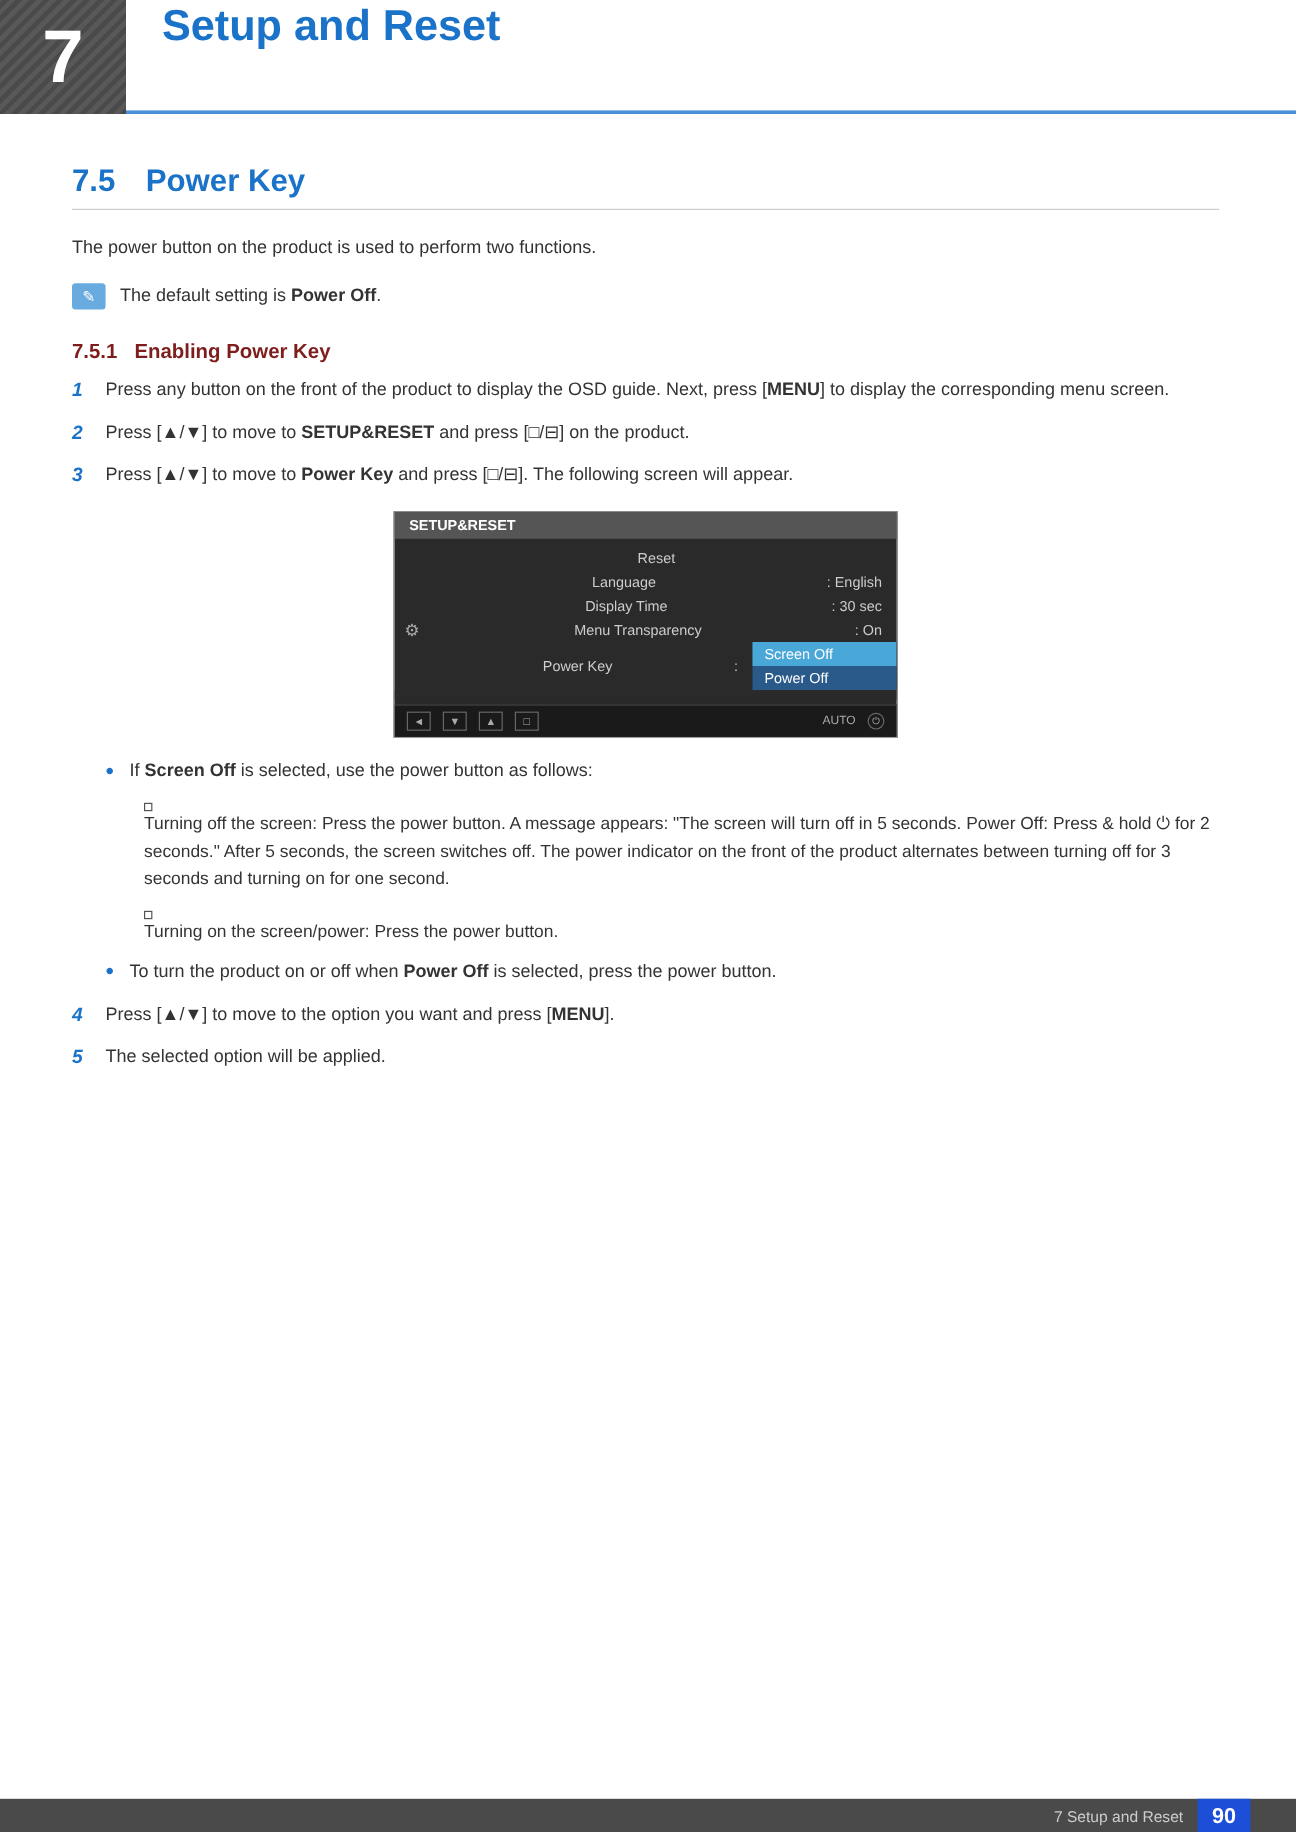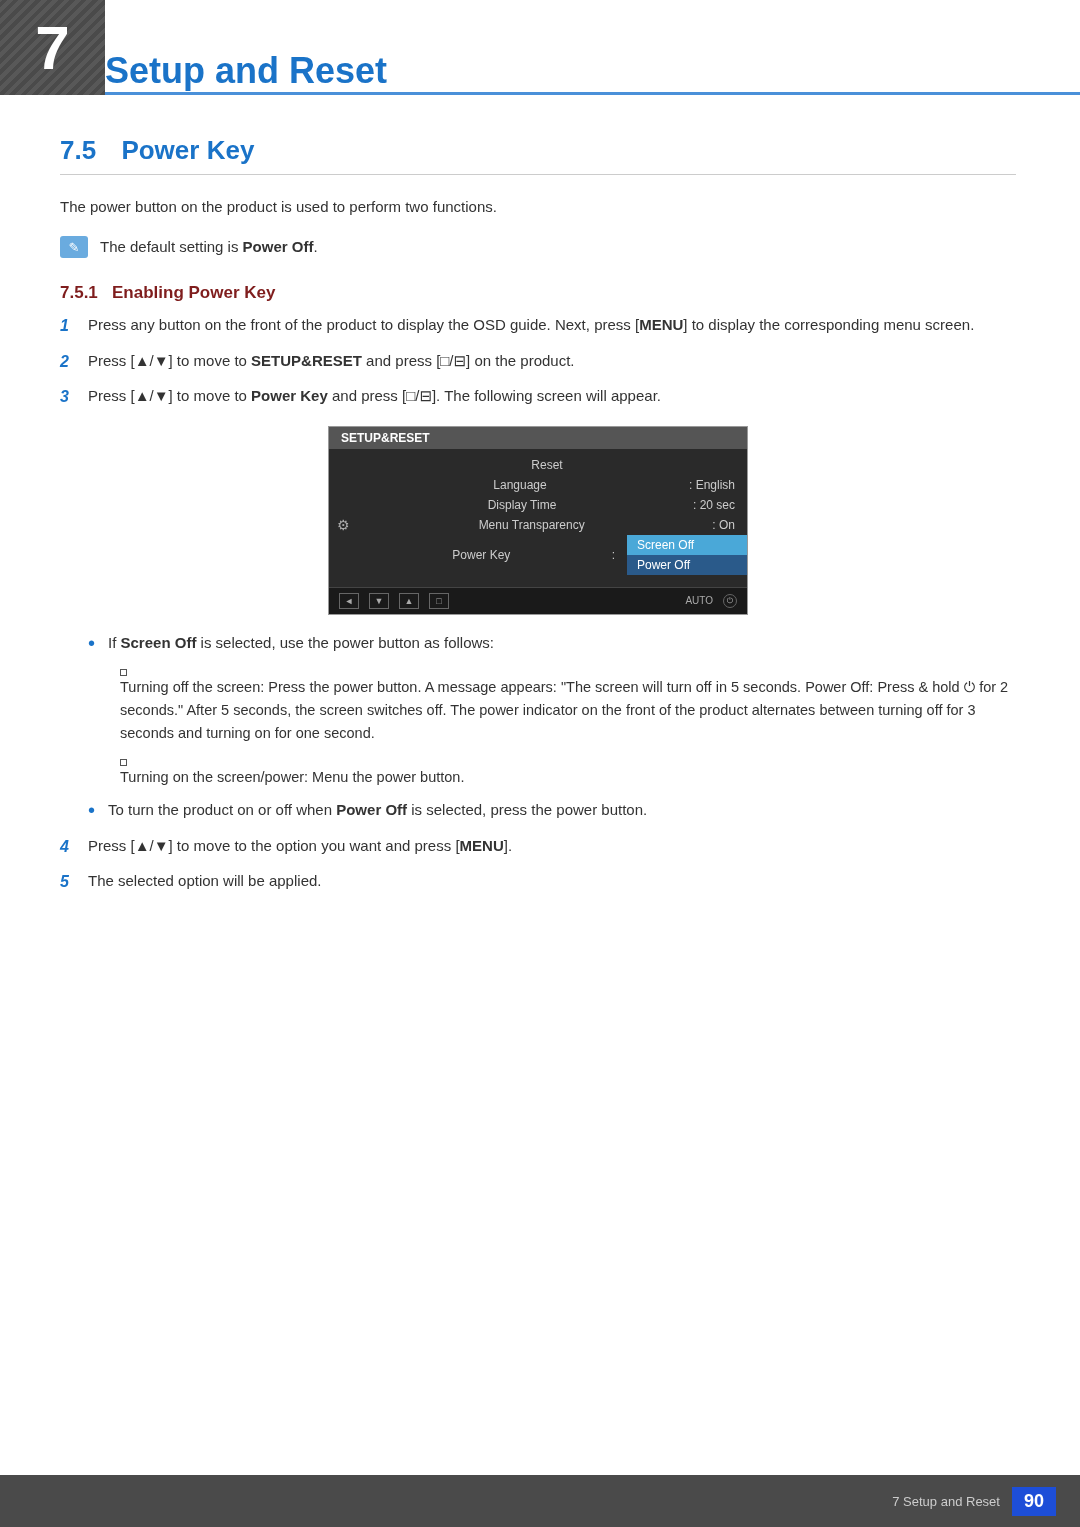--- a/index.html
+++ b/index.html
@@ -50,21 +50,22 @@
       font-size: 62px;
       font-weight: bold;
       color: #ffffff;
       position: relative;
       z-index: 1;
       line-height: 1;
     }
 
     .chapter-title-block {
       display: flex;
-      align-items: flex-end;
+      align-items: flex-start;
+      padding-left: 30px;
       border-bottom: 3px solid #4a90d9;
       flex: 1;
     }
 
     .chapter-title {
       font-size: 36px;
       font-weight: bold;
       color: #1a73c8;
     }
 
@@ -305,26 +306,26 @@
       flex: 1;
       color: #333;
     }
 
     
     .page-footer {
       position: absolute;
       bottom: 0;
       left: 0;
       right: 0;
-      height: 52px;
+      height: 28px;
       background: #4a4a4a;
       display: flex;
       align-items: center;
       justify-content: flex-end;
-      padding-right: 24px;
+      padding-right: 38px;
     }
 
     .footer-text {
       color: #ccc;
       font-size: 13px;
       margin-right: 12px;
     }
 
     .footer-page {
       background: #1d4ed8;
@@ -398,21 +399,21 @@
         <span class="osd-label">Reset</span>
       </div>
 
       <div class="osd-row">
         <span class="osd-label">Language</span>
         <span class="osd-value">: English</span>
       </div>
 
       <div class="osd-row">
         <span class="osd-label">Display Time</span>
-        <span class="osd-value">: 20 sec</span>
+        <span class="osd-value">: 30 sec</span>
       </div>
 
       <div class="osd-row">
         <span class="osd-gear">⚙</span>
         <span class="osd-label">Menu Transparency</span>
         <span class="osd-value">: On</span>
       </div>
 
       <div style="display:flex; align-items:stretch;">
         <div class="osd-row" style="flex:1; align-items:center;">
@@ -449,21 +450,21 @@
     <div class="sub-bullet-section">
       <div class="sub-bullet-item">
         <div class="sub-bullet-square"></div>
         <span class="sub-bullet-text">
           Turning off the screen: Press the power button. A message appears: "The screen will turn off in 5 seconds. Power Off: Press &amp; hold ⏻ for 2 seconds." After 5 seconds, the screen switches off. The power indicator on the front of the product alternates between turning off for 3 seconds and turning on for one second.
         </span>
       </div>
       <div class="sub-bullet-item">
         <div class="sub-bullet-square"></div>
         <span class="sub-bullet-text">
-          Turning on the screen/power: Menu the power button.
+          Turning on the screen/power: Press the power button.
         </span>
       </div>
     </div>
 
     <div class="bullet-item">
       <span class="bullet-dot">•</span>
       <span class="bullet-text">
         To turn the product on or off when <strong>Power Off</strong> is selected, press the power button.
       </span>
     </div>

